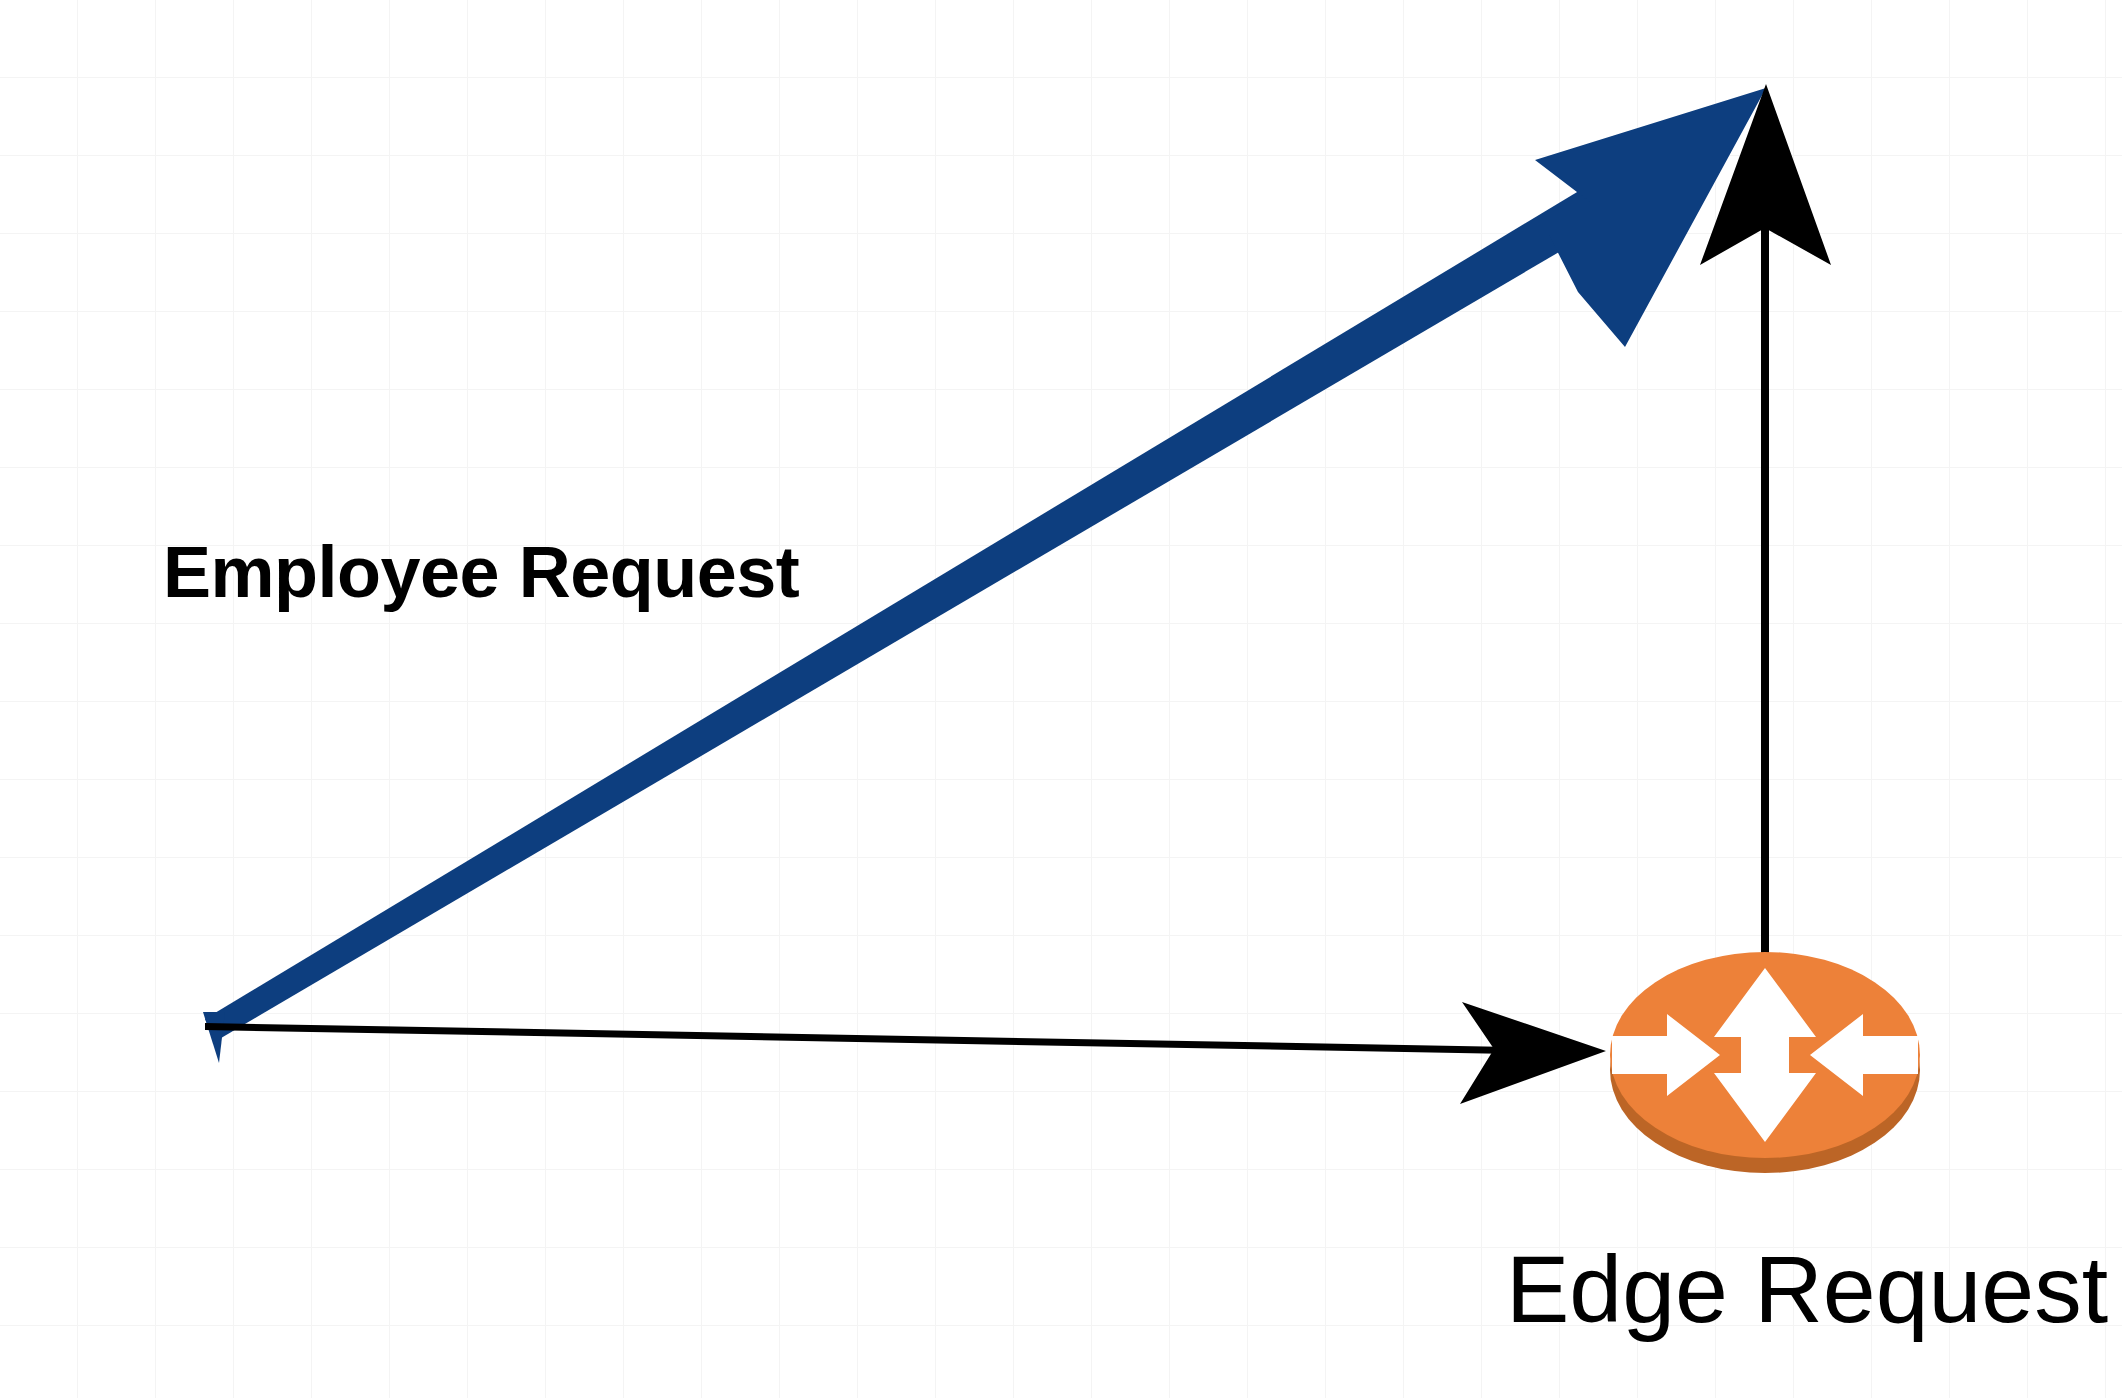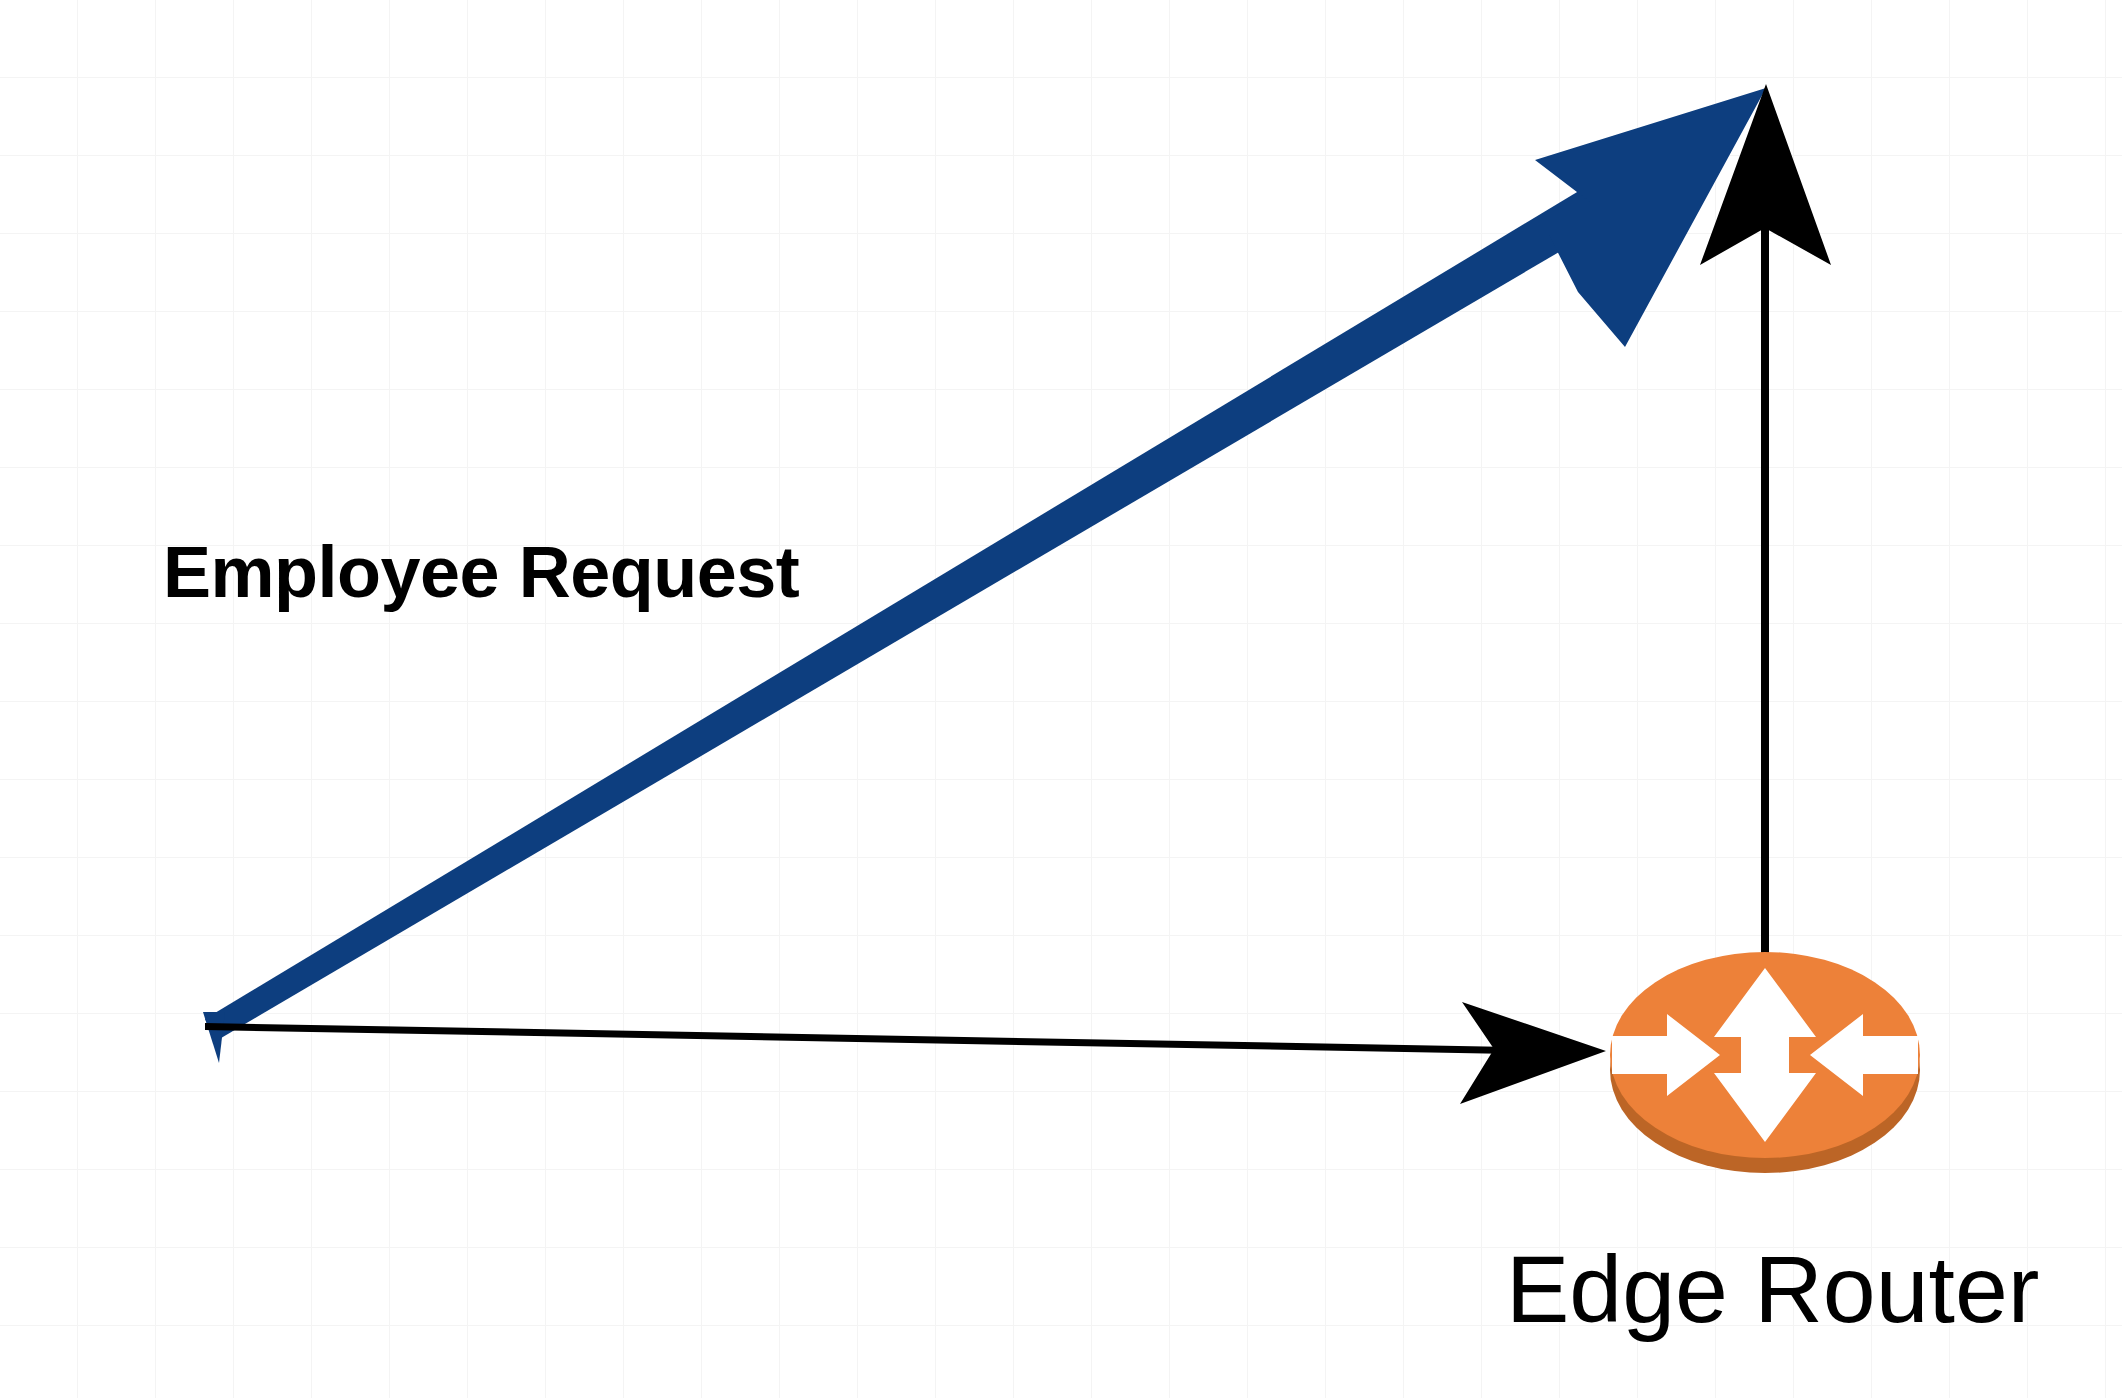--- a/index.html
+++ b/index.html
@@ -138,15 +138,15 @@
                L 1863,1074
                L 1863,1096
                Z" fill="#ffffff"></path>
     </g>
 
   </svg>
 
   <div class="diag-label" id="label-employee-request">Employee Request</div>
 
 
-  <div class="diag-label" id="label-edge-router">Edge Router</div>
+  <div class="diag-label" id="label-edge-router">Edge Request</div>
 
 </div>
 
 </body></html>

